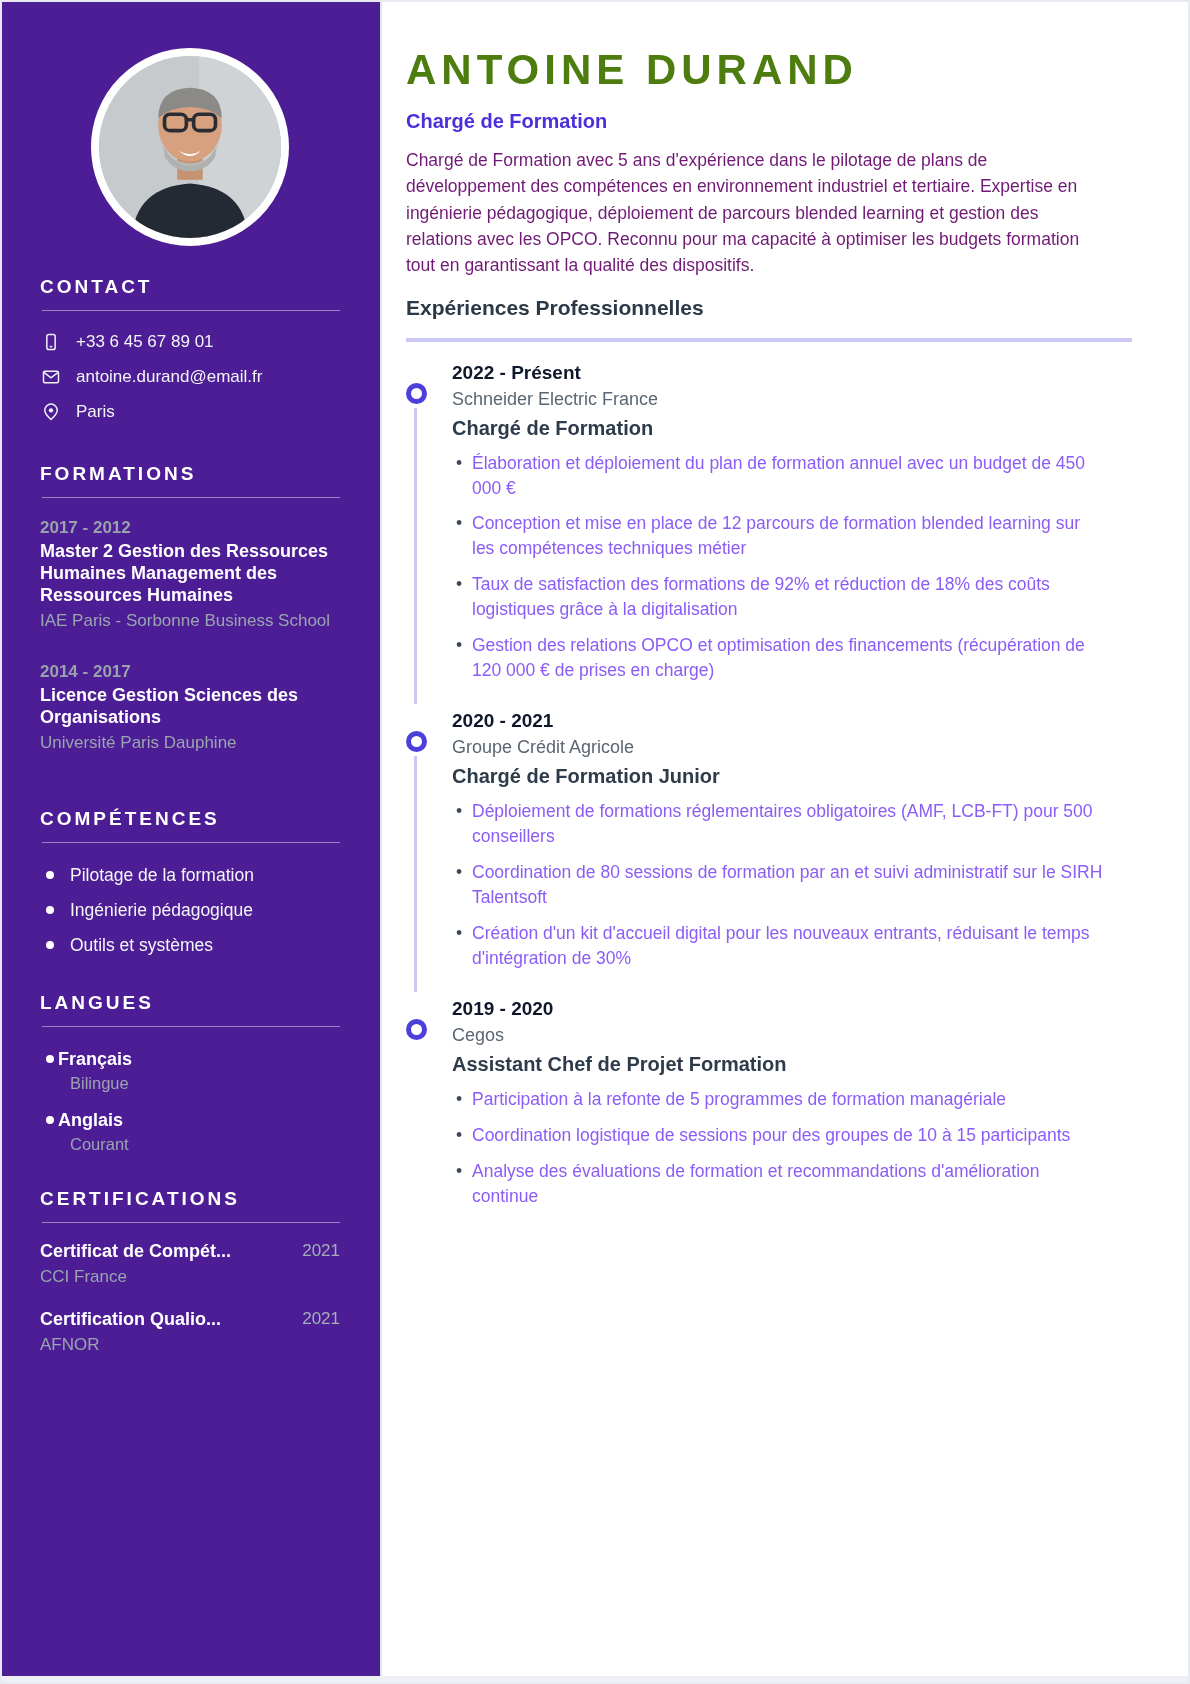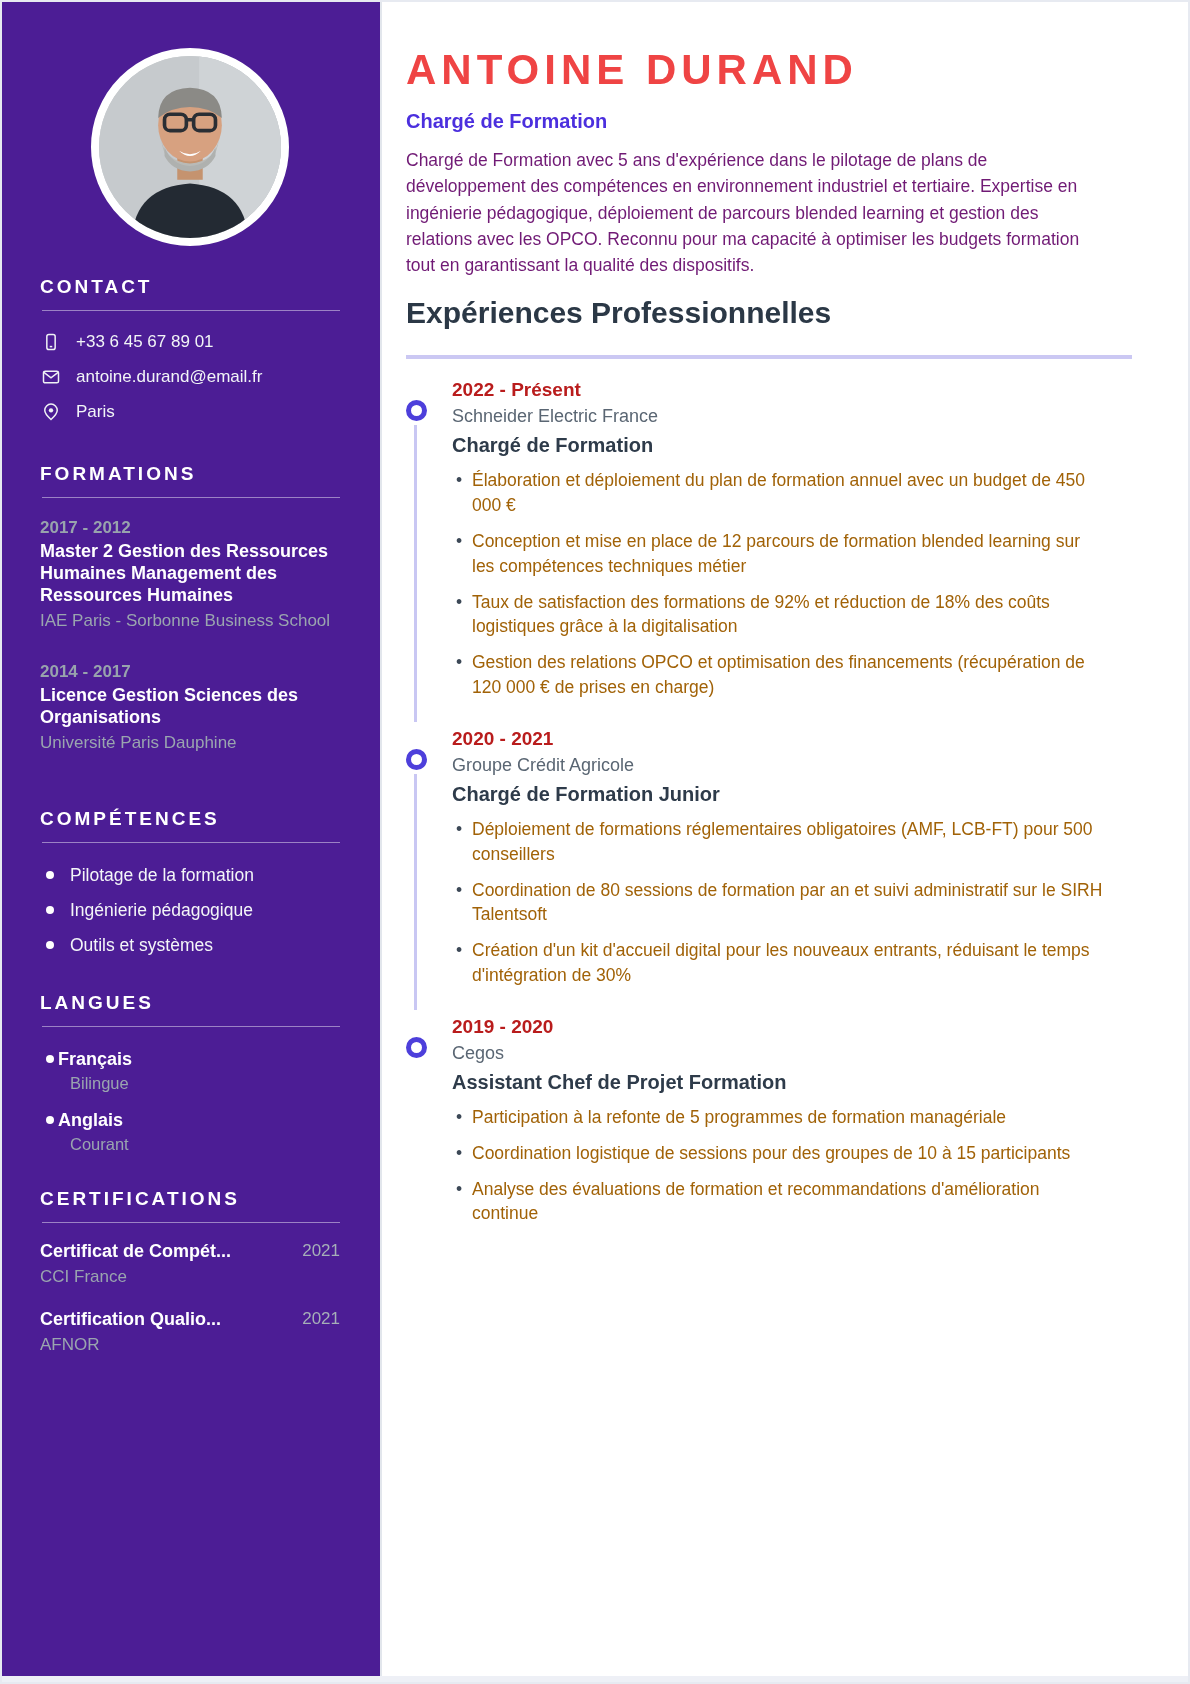--- a/index.html
+++ b/index.html
@@ -38,36 +38,36 @@
   .lang-level{color:#9AA5AF;font-size:16.5px;margin:4px 0 0 24px;}
   
   .cert-item{margin-top:18px;}
   .cert-item + .cert-item{margin-top:22px;}
   .cert-top{display:flex;justify-content:space-between;align-items:center;}
   .cert-name{color:#FFFFFF;font-weight:700;font-size:18px;white-space:nowrap;}
   .cert-year{color:#A6AFB8;font-size:17px;}
   .cert-issuer{color:#9AA5AF;font-size:17px;margin-top:5px;}
   
   .main{flex:1;box-sizing:border-box;padding:44px 56px 0 24px;}
-  .name{font-size:42px;font-weight:700;letter-spacing:5px;color:#ef4444;margin:0;}
+  .name{font-size:42px;font-weight:700;letter-spacing:5px;color:#4d7c0f;margin:0;}
   .subtitle{font-size:20px;font-weight:700;color:#4B2FDE;margin-top:16px;}
   .summary{font-size:17.5px;line-height:1.5;color:#701a75;margin-top:14px;max-width:690px;}
-  .exp-title{font-size:30px;font-weight:700;color:#2B3846;margin-top:18px;}
+  .exp-title{font-size:21px;font-weight:700;color:#2B3846;margin-top:18px;}
   .exp-underline{height:4px;background:#CBC8F3;margin-top:10px;}
   .jobs{margin-top:20px;}
   .job{position:relative;padding-left:46px;margin-bottom:28px;}
   .timeline-dot{position:absolute;left:0;top:21px;width:11px;height:11px;background:#FFFFFF;
                 border:5px solid #4D3FDB;border-radius:50%;}
   .timeline-line{position:absolute;left:8px;top:46px;bottom:-22px;width:3px;background:#C9C7F3;}
-  .job-dates{font-size:19px;font-weight:700;color:#b91c1c;}
+  .job-dates{font-size:19px;font-weight:700;color:#0f172a;}
   .job-company{font-size:18px;color:#5A6673;margin-top:5px;}
   .job-role{font-size:20px;font-weight:700;color:#2E3B4A;margin-top:7px;}
   .job-bullets{list-style:none;margin:8px 0 0 4px;padding:0;max-width:650px;}
   .job-bullets li{position:relative;padding-left:16px;font-size:17.5px;line-height:1.42;
-                  color:#a16207;margin-top:11px;}
+                  color:#8b5cf6;margin-top:11px;}
   .job-bullets li::before{content:"•";position:absolute;left:0;top:0;color:#3C4856;}
   
   .bottom-strip{position:absolute;left:0;right:0;bottom:0;height:6px;background:#EEF0F6;z-index:5;}
 </style>
 </head>
 <body>
 
 <div class="page">
 
   <aside class="sidebar">

